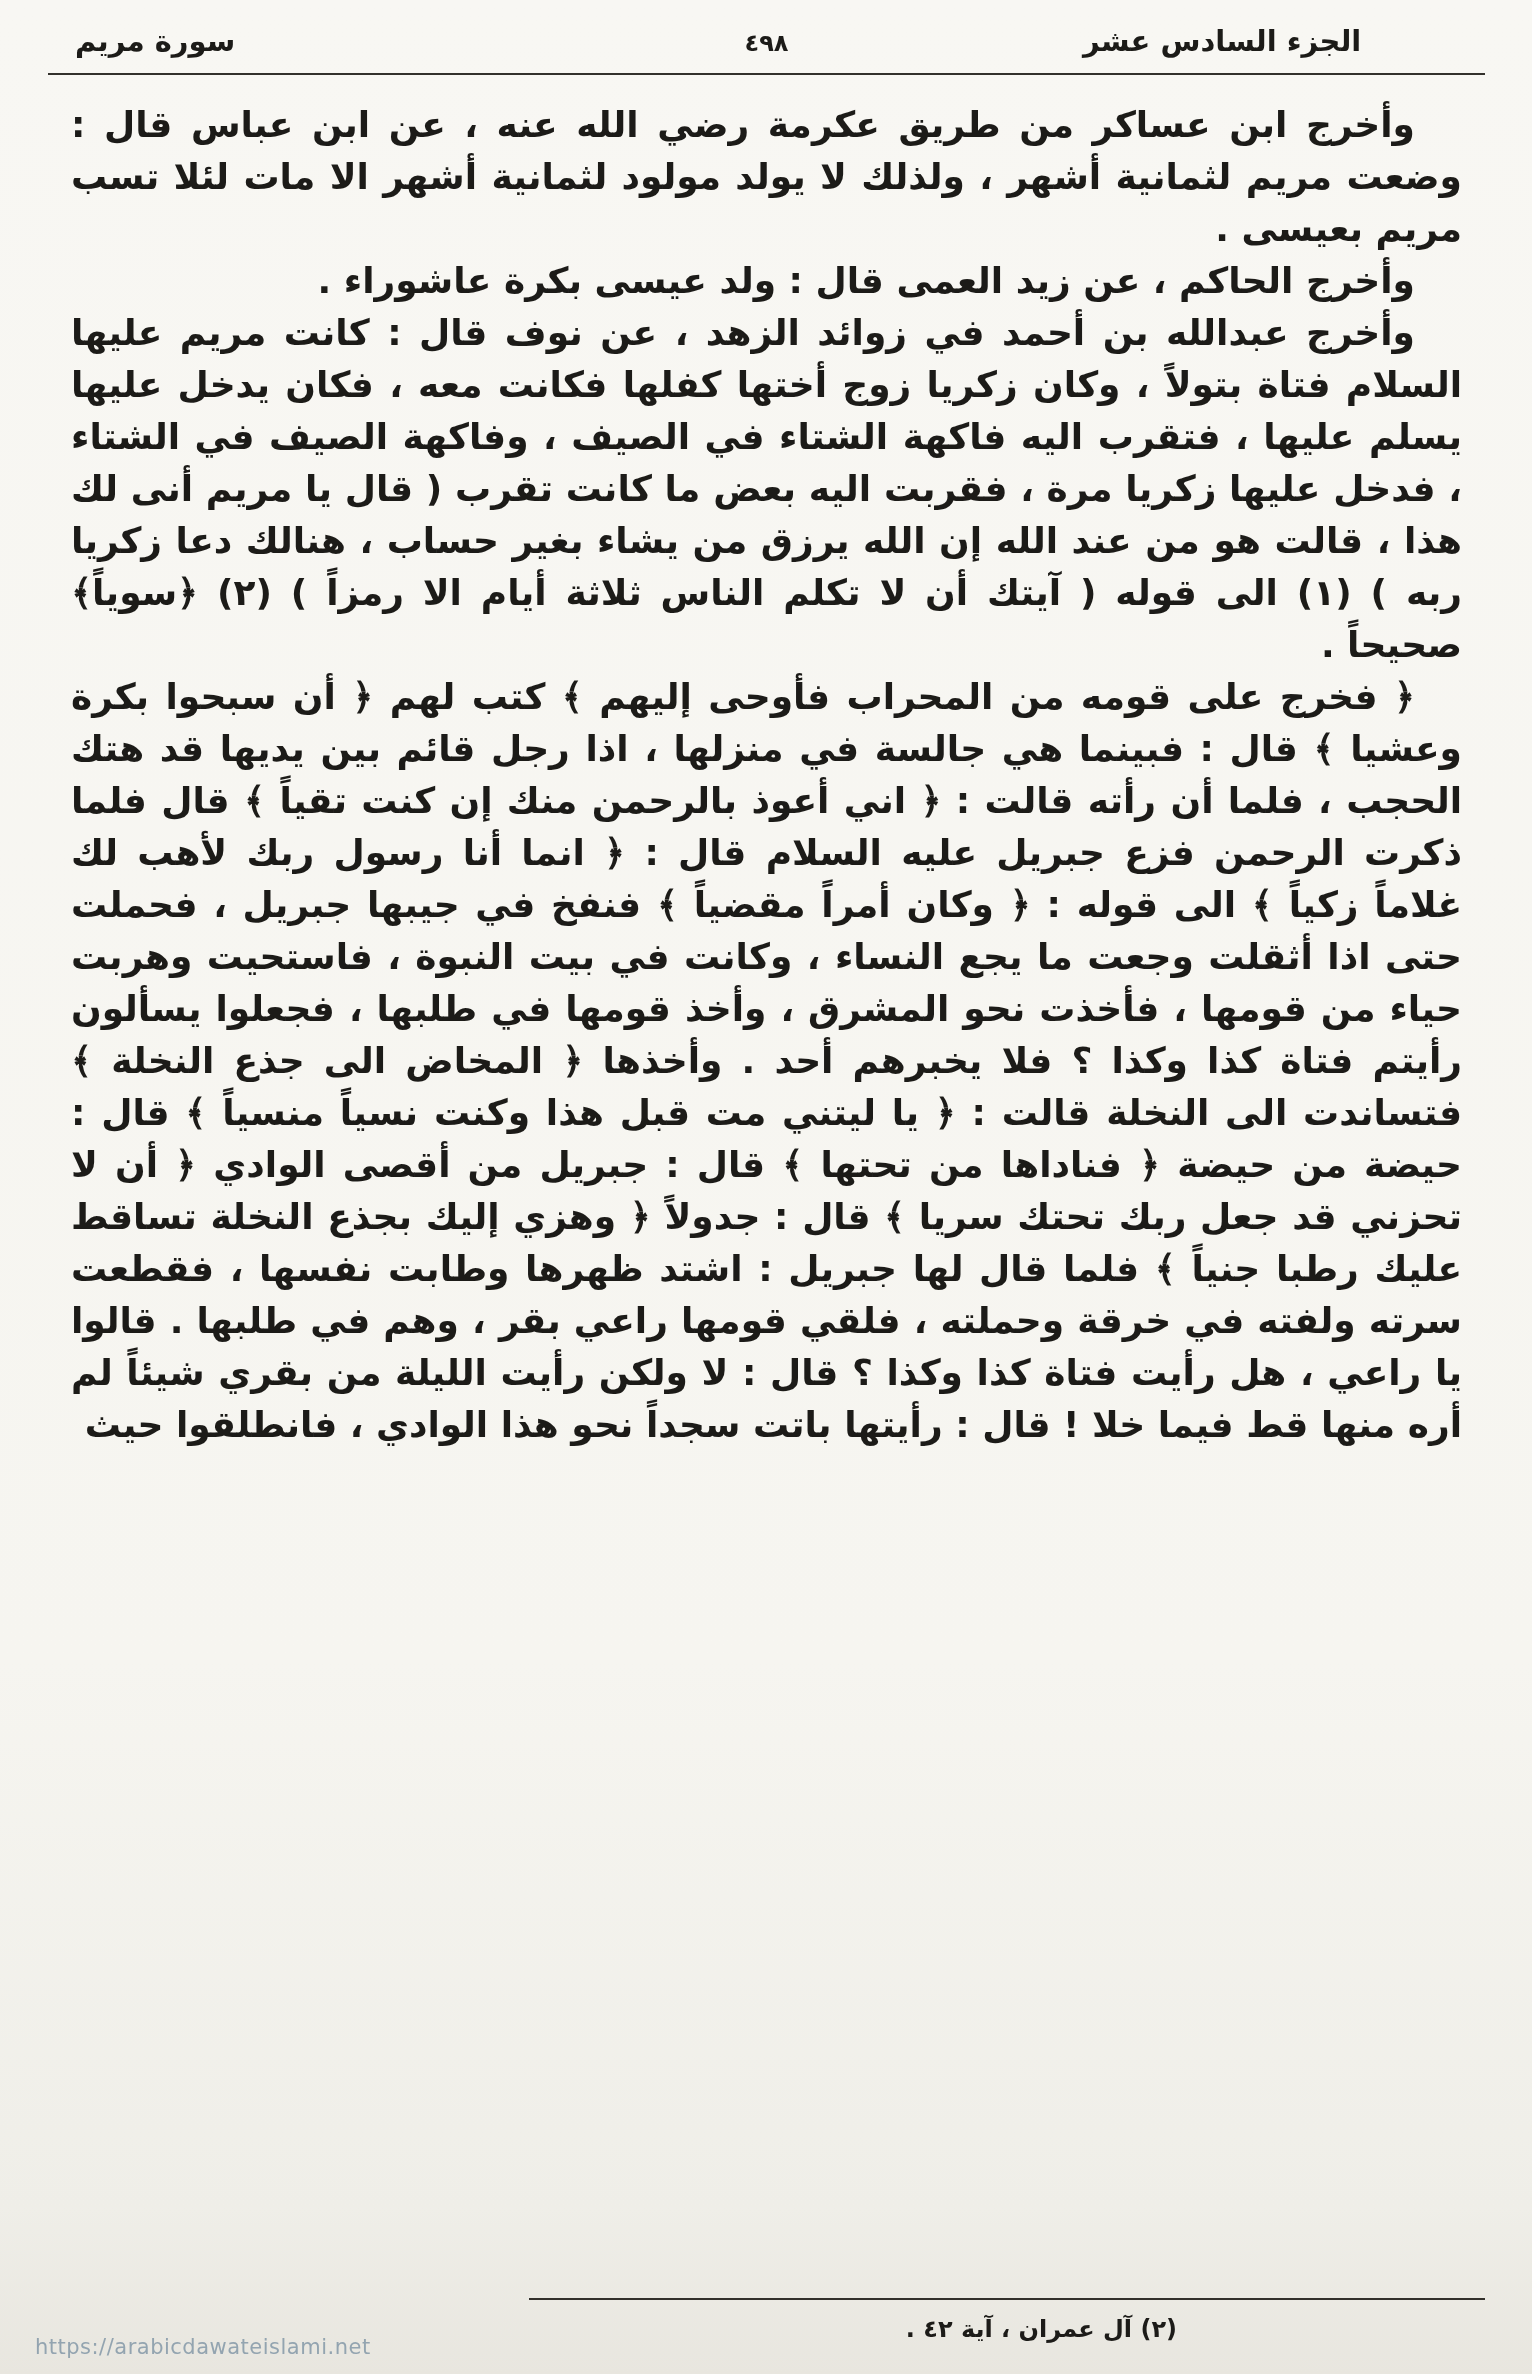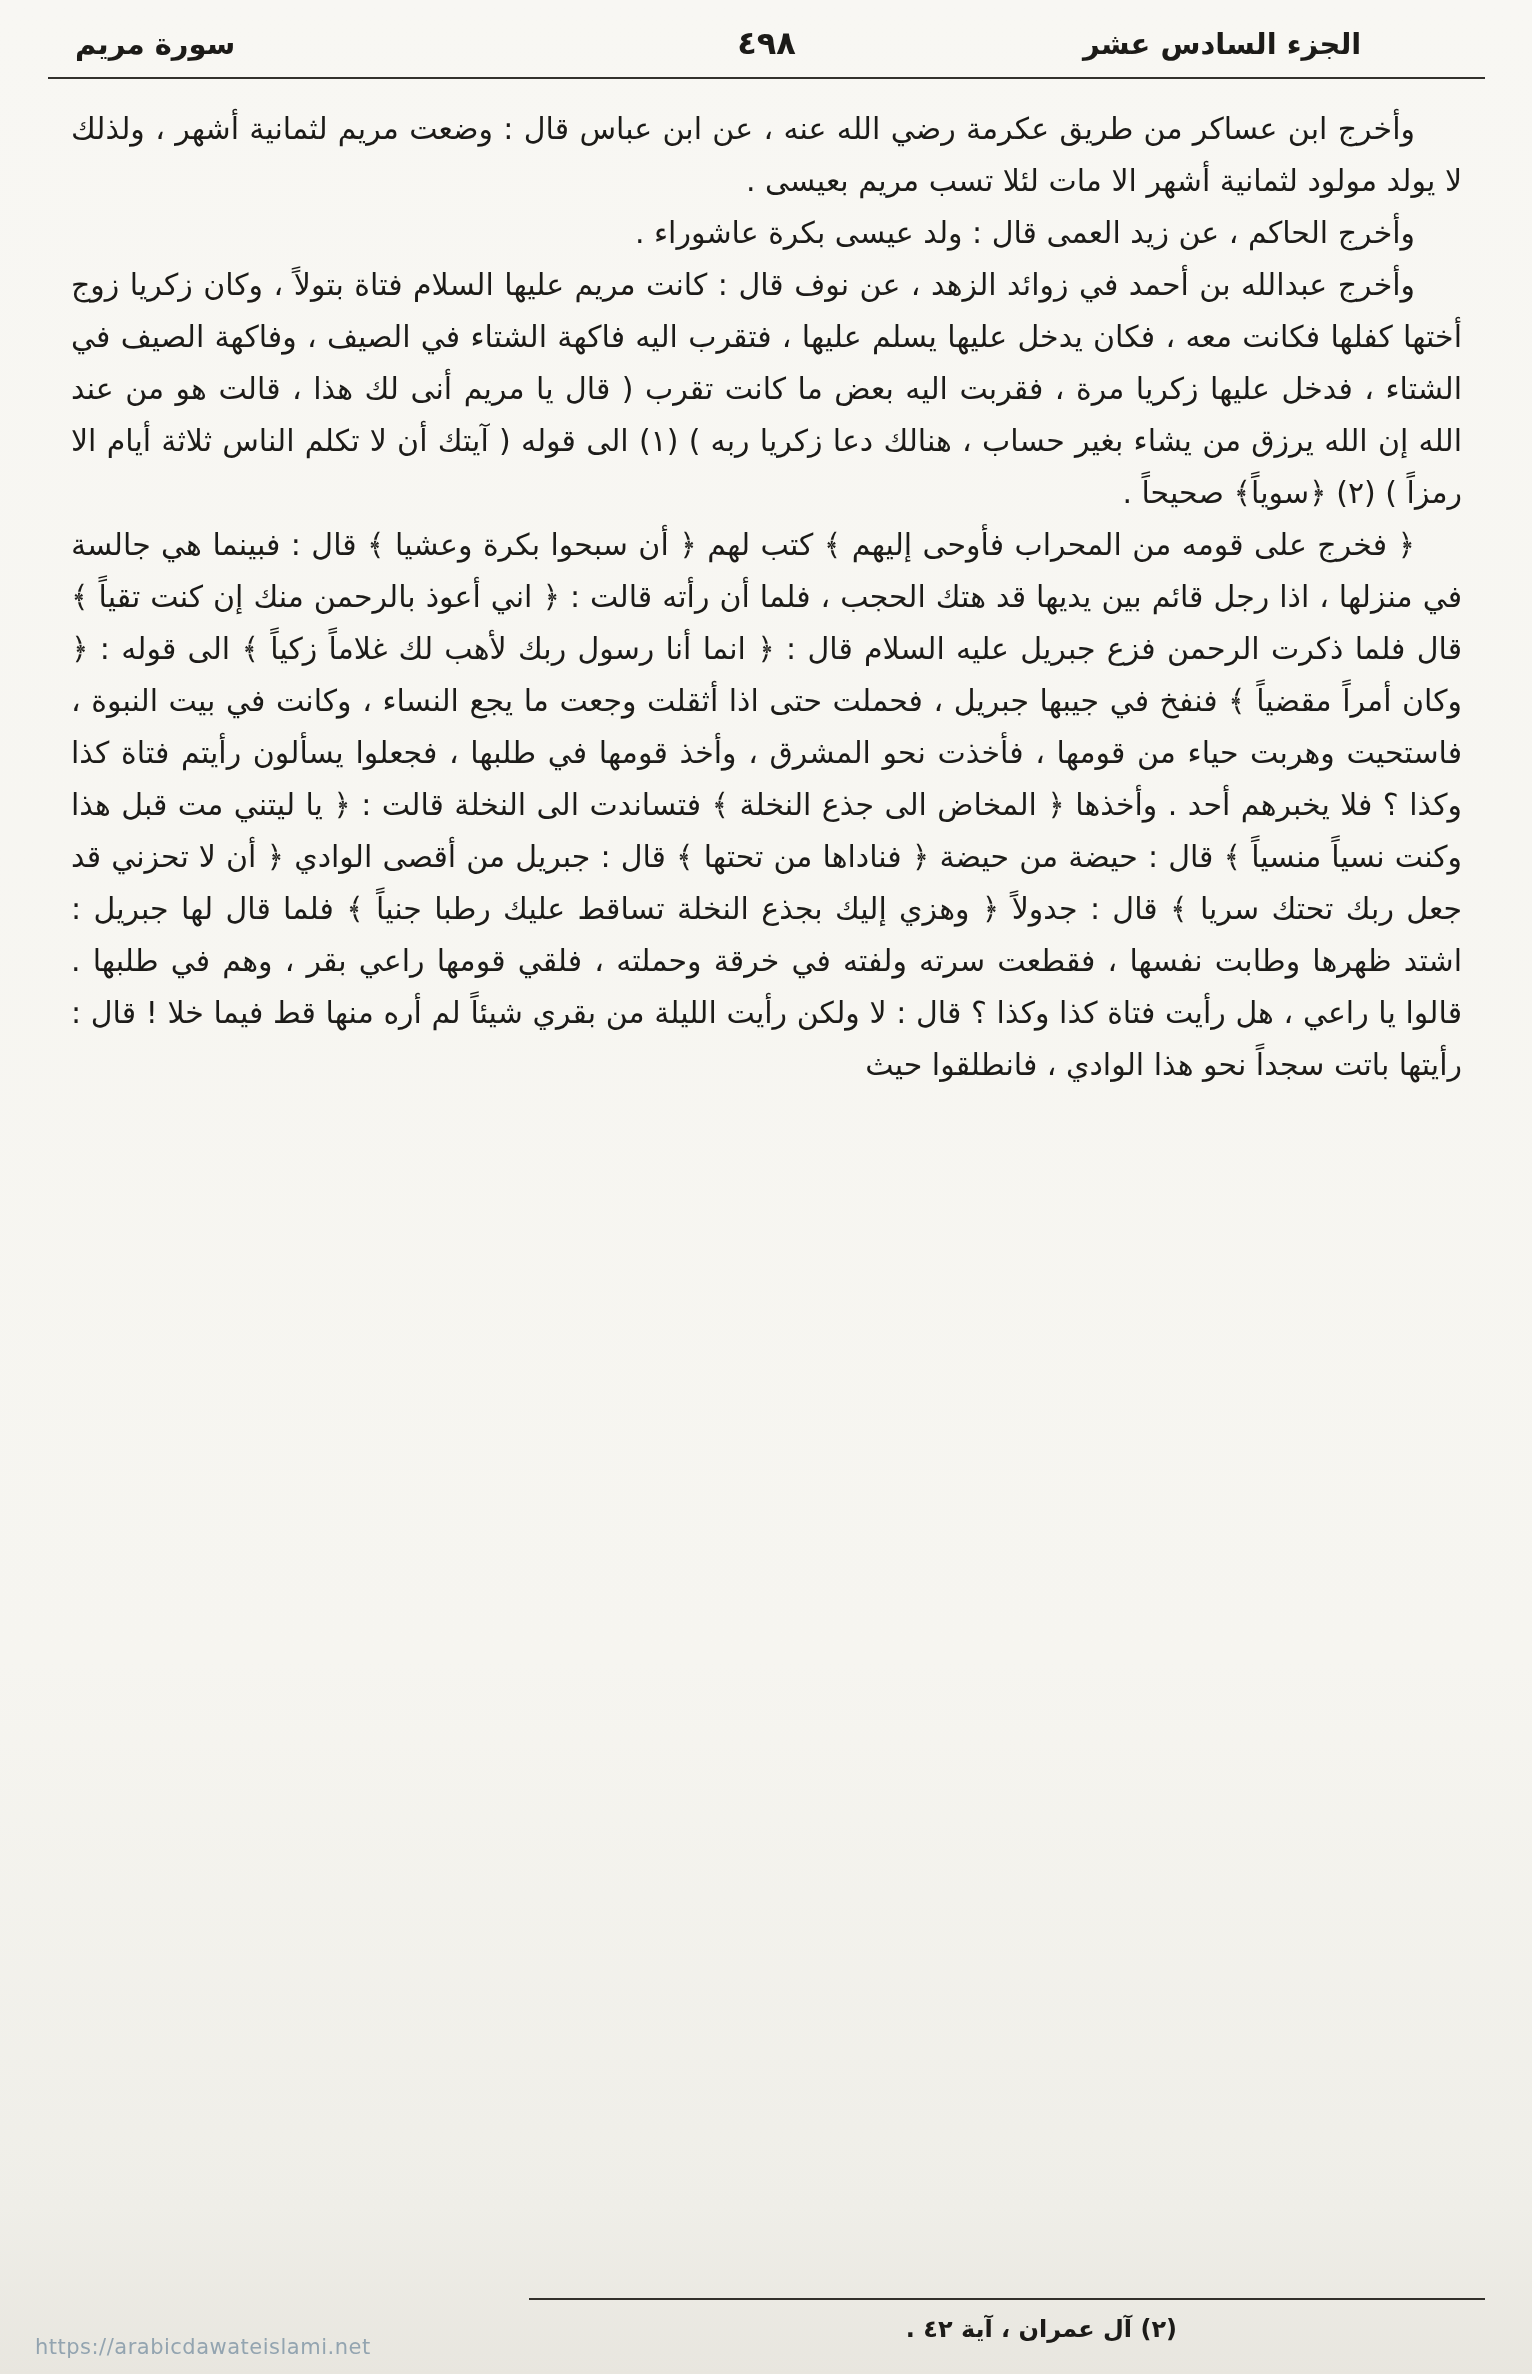--- a/index.html
+++ b/index.html
@@ -24,41 +24,42 @@
     display: flex;
     justify-content: space-between;
     align-items: baseline;
     padding: 24px 58px 0 58px;
     font-weight: bold;
     font-size: 29px;
   }
   .header-side { width: 392px; }
   .header-right { text-align: left; }
   .header-center {
-    font-size: 32px;
+    font-size: 24px;
     letter-spacing: 1.9px;
     text-align: center;
     flex: 1;
   }
   .header-left { text-align: left; padding-left: 17px; }
 
   .header-rule {
     margin: 15px 48px 0 48px;
     border-top: 2.8px solid #33312c;
   }
 
   
   .body-text {
     direction: rtl;
     flex: 1;
     margin: 24px 71px 0 71px;
-    font-size: 30px;
+    font-size: 36px;
     line-height: 52px;
     text-align: justify;
     text-justify: inter-word;
+    font-weight: bold;
   }
   .body-text p {
     text-indent: 47px;
     margin: 0;
   }
 
   
   .footnote-rule {
     border-top: 2.8px solid #33312c;
     width: 956px;

